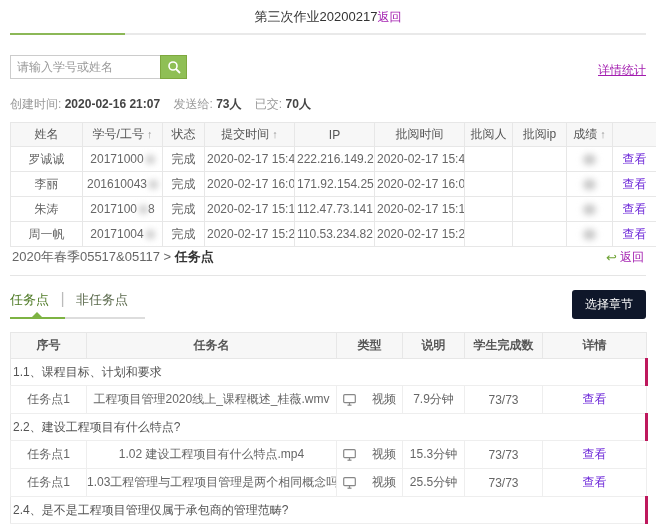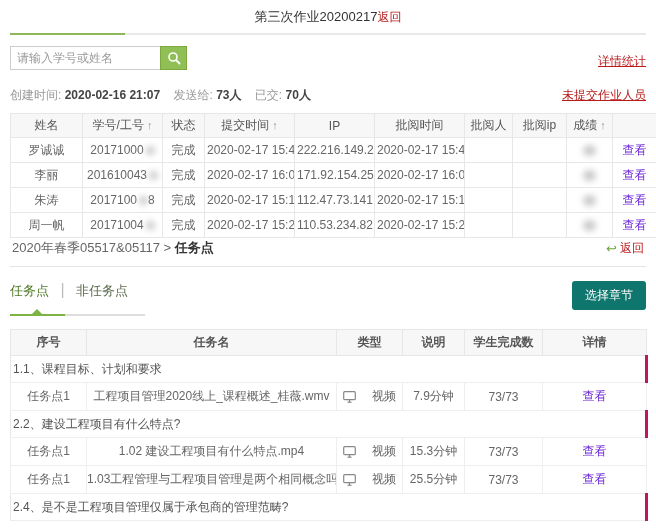--- a/index.html
+++ b/index.html
@@ -3,27 +3,27 @@
 <meta charset="utf-8">
 <style>
   * { margin:0; padding:0; box-sizing:border-box; }
   html,body { width:656px; height:530px; overflow:hidden; background:#fff;
     font-family:"Liberation Sans","DejaVu Sans",sans-serif; color:#555; }
   .page { padding:0 10px; }
 
   
   .title-row { display:flex; justify-content:center; align-items:center; padding:8px 2px 7px 2px; }
   .page-title { font-size:13px; color:#333; }
-  .link-green { font-size:12px; color:#b91c1c; text-decoration:none; cursor:pointer; }
+  .link-green { font-size:12px; color:#a21caf; text-decoration:none; cursor:pointer; }
   .link-green.u { text-decoration:underline; }
   .title-divider { position:relative; height:2px; background:#e9e9e9; }
   .title-divider .green-seg { position:absolute; left:0; top:0; width:115px; height:2px; background:#8cb857; }
 
   .search-row { display:flex; justify-content:space-between; align-items:flex-end; margin-top:11px; }
-  .search-box { display:flex; }
+  .search-box { display:flex;margin-top:9px; }
   .search-input { width:150px; height:24px; border:1px solid #ccc; border-right:none; padding:0 6px;
     font-size:12px; color:#555; outline:none; }
   .search-input::placeholder { color:#999; }
   .search-btn { width:27px; height:24px; background:#8fbf55; border:1px solid #7ea83f; cursor:pointer;
     display:flex; align-items:center; justify-content:center; }
 
   .meta-row { display:flex; justify-content:space-between; align-items:center; margin-top:17px; font-size:12px; }
   .meta-left span.lbl { color:#999; }
   .meta-left b { color:#444; font-weight:bold; margin-right:10px; }
 
@@ -40,30 +40,30 @@
 
   
   .crumb-row { display:flex; justify-content:space-between; align-items:center; margin-top:1px;
     padding:0 2px 9px 2px; border-bottom:1px solid #e5e5e5; font-size:13px; }
   .crumb-prefix { color:#666; }
   .crumb-cur { color:#333; font-weight:bold; }
   .back2 { display:flex; align-items:center; gap:3px; }
   .back-arrow { color:#6fa436; font-size:13px; }
 
   .tabs-row { display:flex; justify-content:space-between; align-items:flex-start; margin-top:14px; }
-  .tabs { position:relative; padding-bottom:16px;text-align:right; }
+  .tabs { position:relative; padding-bottom:10px;text-align:right; }
   .tab { font-size:13px; cursor:pointer; }
   .tab.active { color:#4e7a25; }
   .tab.inactive { color:#5c6b4e; }
   .tab-sep { color:#bbb; margin:0 7px; }
   .tab-underline { position:absolute; left:0; bottom:0; height:2px; width:135px; background:#ddd; }
   .tab-underline .act { position:absolute; left:0; top:0; width:55px; height:2px; background:#7db343; }
   .tab-underline .tri { position:absolute; left:22px; top:-5px; width:0; height:0;
     border-left:5px solid transparent; border-right:5px solid transparent; border-bottom:5px solid #7db343; }
-  .chapter-btn { background:#0f766e; color:#fff; border:none; border-radius:3px; font-size:12px;
+  .chapter-btn { background:#0f172a; color:#fff; border:none; border-radius:3px; font-size:12px;
     padding:6px 13px; cursor:pointer; }
 
   .t2 { margin-top:13px; border:1px solid #e7e7e7; }
   .t2 th { background:#f7f7f7; border:1px solid #e7e7e7; color:#555; font-weight:bold;
     height:26px; text-align:center; }
   .t2 td { border:1px solid #eee; text-align:center; color:#666; overflow:hidden; white-space:nowrap; }
   .t2 tr.task td { height:28px; }
   .t2 tr.section td { border-left:1px solid #e7e7e7; border-right:3px solid #be185d;
     text-align:left; padding:5px 2px 4px 2px; color:#555; height:22px; }
   .type-cell { display:flex; align-items:center; justify-content:center; gap:16px; }
@@ -97,21 +97,20 @@
 
   <div class="meta-row">
     <div class="meta-left">
       <span class="lbl">创建时间:</span>
       <b>2020-02-16 21:07</b>
       <span class="lbl">发送给:</span>
       <b>73人</b>
       <span class="lbl">已交:</span>
       <b>70人</b>
     </div>
-    <a class="link-green u">未提交作业人员</a>
   </div>
 
   <table class="t1">
     <colgroup>
         <col style="width:72px">
         <col style="width:80px">
         <col style="width:42px">
         <col style="width:90px">
         <col style="width:80px">
         <col style="width:90px">

